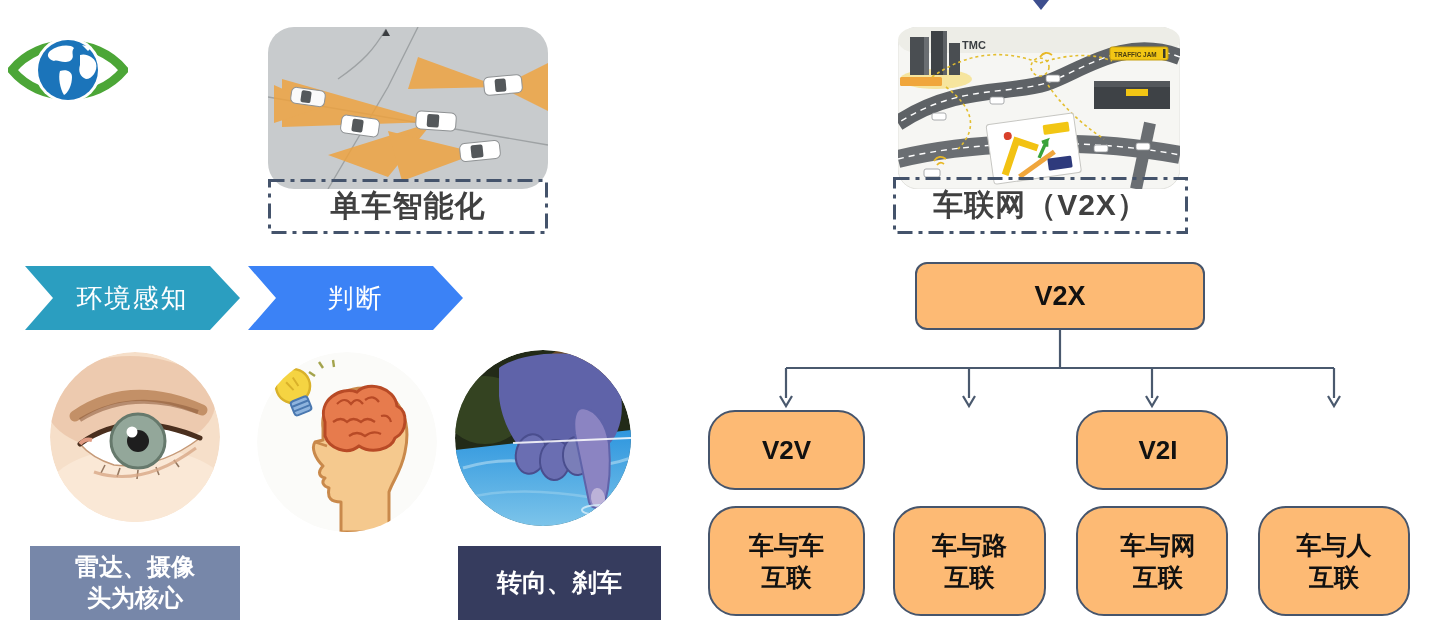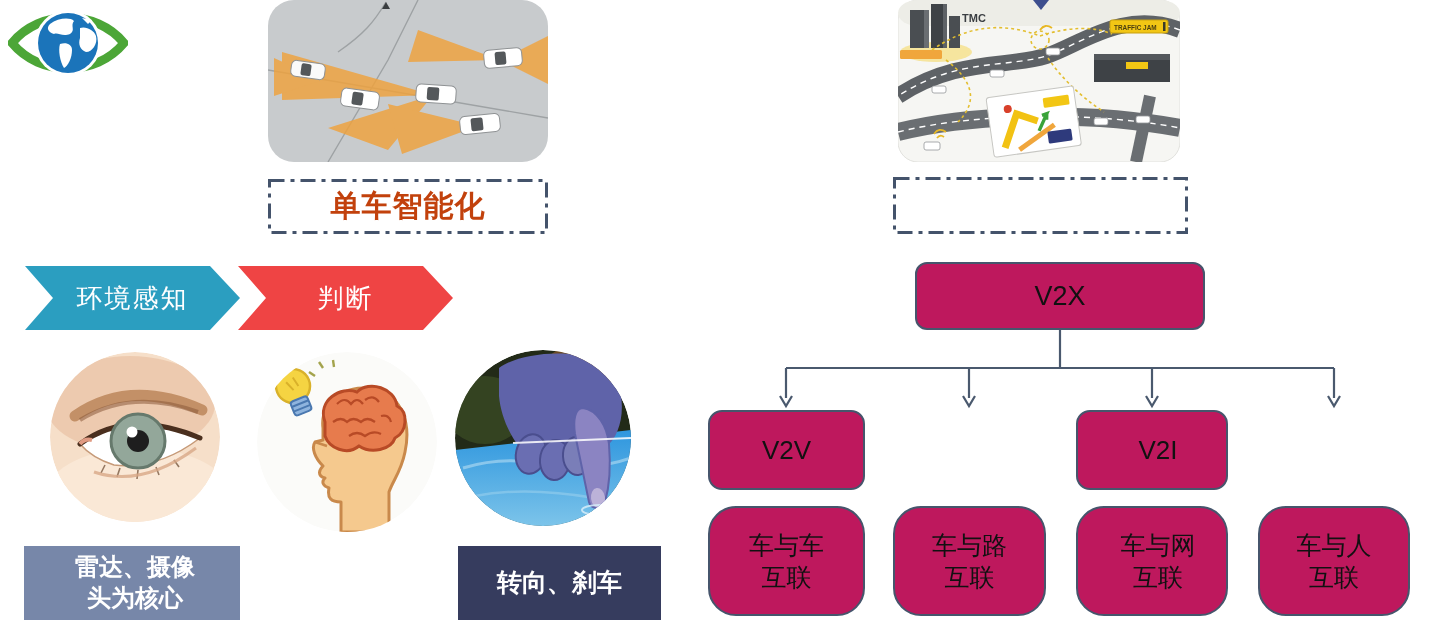--- a/index.html
+++ b/index.html
@@ -1,48 +1,48 @@
 <!DOCTYPE html>
 <html><head>
 <meta charset="utf-8">
 <style>
   html,body{margin:0;padding:0;background:#fff;}
   .canvas{position:relative;width:1433px;height:625px;background:#fff;overflow:hidden;
           font-family:"Liberation Sans",sans-serif;}
-  .abs{position:absolute;}
+  .abs{position:absolute;margin-top:27px;}
 
   
   .dash-box{position:absolute;display:flex;align-items:center;justify-content:center;}
   .dash-box svg{position:absolute;inset:0;}
-  .dash-title{position:relative;font-weight:bold;font-size:30px;color:#c2410c;letter-spacing:1px;white-space:nowrap;}
+  .dash-title{position:relative;font-weight:bold;font-size:30px;color:#404040;letter-spacing:1px;white-space:nowrap;}
 
   
   .chev{position:absolute;top:266px;height:64px;width:215px;display:flex;align-items:center;justify-content:center;
         color:#fff;font-weight:normal;font-size:26px;letter-spacing:2px;
         clip-path:polygon(0 0, calc(100% - 30px) 0, 100% 50%, calc(100% - 30px) 100%, 0 100%, 28px 50%);}
   .chev-1{left:25px;background:#2B9EC0;}
-  .chev-2{left:238px;background:#ef4444;}
+  .chev-2{left:248px;background:#3b82f6;}
   .chev-3{left:452px;background:#3C4A5C;}
 
   
   .circle-img{position:absolute;border-radius:50%;overflow:hidden;}
   .circle-img svg{display:block;width:100%;height:100%;}
 
   
   .cap{position:absolute;top:546px;height:74px;display:flex;align-items:center;justify-content:center;
        color:#fff;font-weight:bold;text-align:center;white-space:pre-line;line-height:1.28;}
-  .cap-1{left:24px;width:210px;background:#7787A9;font-size:24px;padding-left:6px;}
+  .cap-1{left:30px;width:210px;background:#7787A9;font-size:24px;}
   .cap-2{left:255px;width:182px;background:#92A6B8;font-size:25px;}
   .cap-3{left:458px;width:203px;background:#363C5E;font-size:25px;font-family:Liberation Serif, serif;}
 
   
-  .node{position:absolute;background:#be185d;border:2.5px solid #46556C;display:flex;align-items:center;justify-content:center;
-        color:#111;box-sizing:border-box;}
+  .node{position:absolute;background:#fdba74;border:2.5px solid #46556C;display:flex;align-items:center;justify-content:center;
+        color:#111;box-sizing:border-box;font-weight:bold;}
   .node-root{left:915px;top:262px;width:290px;height:68px;border-radius:12px;font-size:27px;}
-  .node-l2{top:410px;height:80px;border-radius:14px;font-size:26px;}
+  .node-l2{top:410px;height:80px;border-radius:27px;font-size:26px;}
   .node-l3{top:506px;height:110px;border-radius:28px;font-size:25px;text-align:center;white-space:pre-line;line-height:1.3;}
   .x1{left:708px;width:157px;} .x2{left:893px;width:153px;} .x3{left:1076px;width:152px;padding-left:12px;} .x4{left:1258px;width:152px;}
 
   .overlay{position:absolute;left:0;top:0;width:1433px;height:625px;pointer-events:none;}
 </style>
 </head>
 <body>
 
 <div class="canvas">
 
@@ -163,20 +163,21 @@
     <svg width="280" height="55" viewBox="0 0 280 55">
       <rect x="1.5" y="1.5" width="277" height="52" fill="none" stroke="#44536B" stroke-width="3" stroke-dasharray="15 6 4 6"></rect>
     </svg>
     <div class="dash-title">单车智能化</div>
   </div>
 
   <div class="dash-box" style="left:893px;top:177px;width:295px;height:57px;">
     <svg width="295" height="57" viewBox="0 0 295 57">
       <rect x="1.5" y="1.5" width="292" height="54" fill="none" stroke="#44536B" stroke-width="3" stroke-dasharray="15 6 4 6"></rect>
     </svg>
+    <div class="dash-title">车联网（V2X）</div>
   </div>
 
   <div class="chev chev-1">
       <span>环境感知</span>
     </div>
   <div class="chev chev-2">
       <span>判断</span>
     </div>
 
   <div class="circle-img" style="left:50px;top:352px;width:170px;height:170px;">

